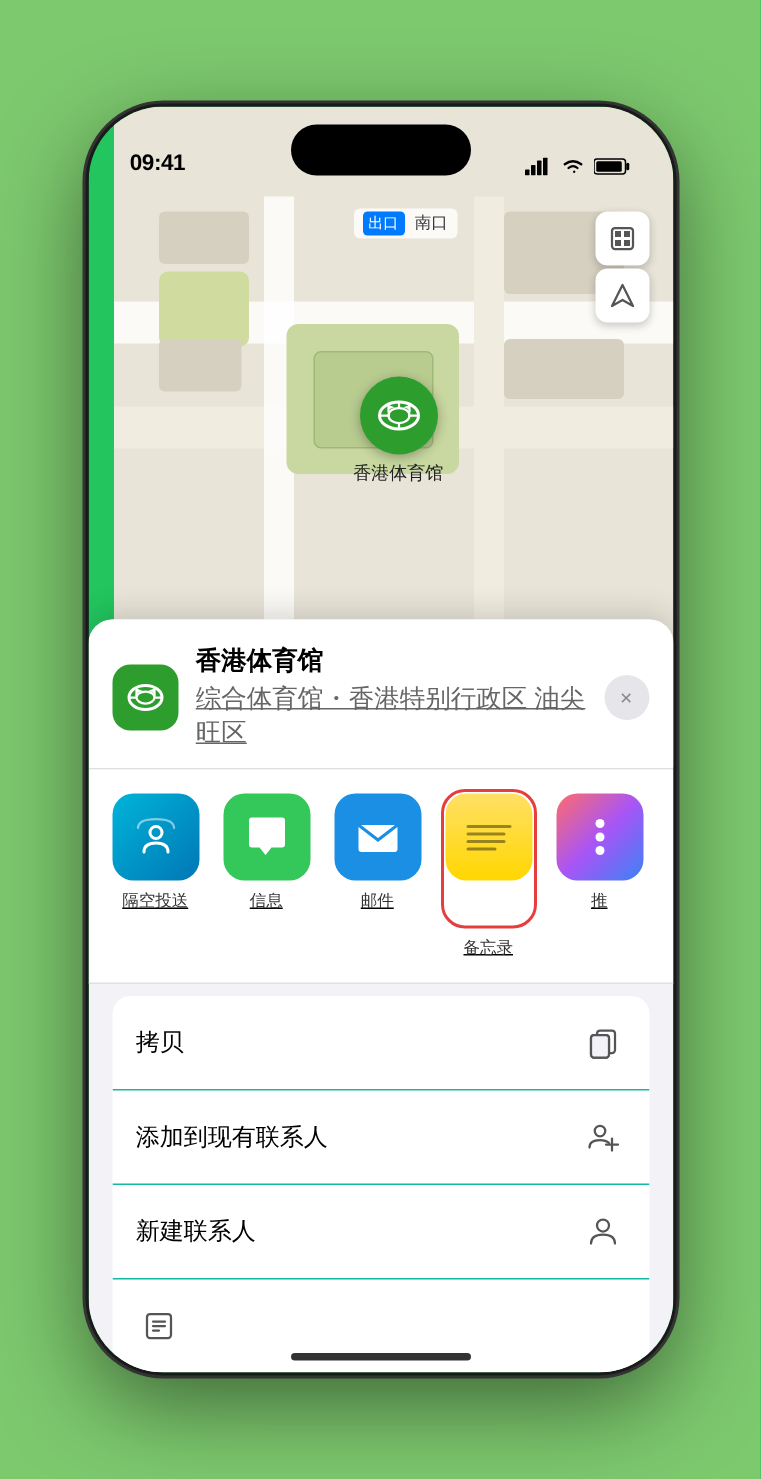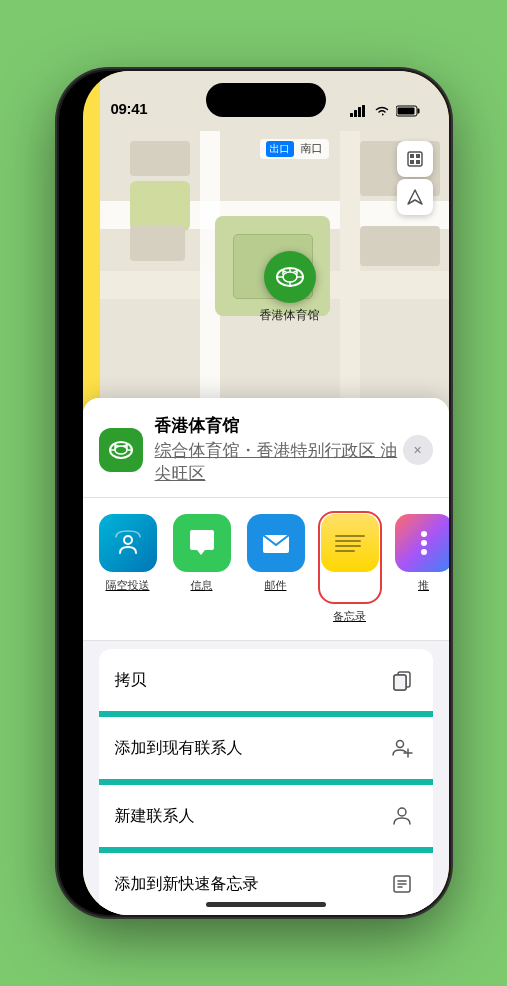--- a/index.html
+++ b/index.html
@@ -17,24 +17,23 @@
       height: 844px;
       background: #000;
       border-radius: 50px;
       position: relative;
       overflow: hidden;
       box-shadow: 0 0 0 2px #1a1a1a, 0 0 0 4px #333, 0 20px 60px rgba(0,0,0,0.5);
     }
     .phone-screen {
       position: absolute;
       top: 0; left: 0; right: 0; bottom: 0;
-      background: #fde047;
+      background: #22c55e;
       border-radius: 46px;
       overflow: hidden;
-      margin-left: 24px;
     }
     
     .dynamic-island {
       position: absolute;
       top: 12px;
       left: 50%;
       transform: translateX(-50%);
       width: 120px;
       height: 34px;
       background: #000;
@@ -261,21 +260,21 @@
       background: #fff;
       border-radius: 12px;
       overflow: hidden;
       margin: 8px 16px 0;
     }
     .action-item {
       display: flex;
       align-items: center;
       justify-content: space-between;
       padding: 16px 16px;
-      border-bottom: 6px solid #14b8a6;
+      border-bottom: 1px solid #14b8a6;
     }
     .action-item:last-child {
       border-bottom: none;
     }
     .action-label {
       font-size: 16px;
       color: #000;
     }
     .action-icon {
       width: 30px;
@@ -528,21 +527,20 @@
           <span class="action-label">新建联系人</span>
           <div class="action-icon">
             <svg width="24" height="24" viewBox="0 0 24 24">
               <circle cx="12" cy="8" r="4" fill="none" stroke="#555" stroke-width="1.5"></circle>
               <path d="M4 20 Q4 14 12 14 Q20 14 20 20" fill="none" stroke="#555" stroke-width="1.5" stroke-linecap="round"></path>
             </svg>
           </div>
         </div>
 
         <div class="action-item">
-          <span class="action-label">添加到新快速备忘录</span>
           <div class="action-icon">
             <svg width="24" height="24" viewBox="0 0 24 24">
               <rect x="4" y="4" width="16" height="16" rx="2" fill="none" stroke="#555" stroke-width="1.5"></rect>
               <line x1="8" y1="9" x2="16" y2="9" stroke="#555" stroke-width="1.5" stroke-linecap="round"></line>
               <line x1="8" y1="12" x2="16" y2="12" stroke="#555" stroke-width="1.5" stroke-linecap="round"></line>
               <line x1="8" y1="15" x2="12" y2="15" stroke="#555" stroke-width="1.5" stroke-linecap="round"></line>
             </svg>
           </div>
         </div>
 

